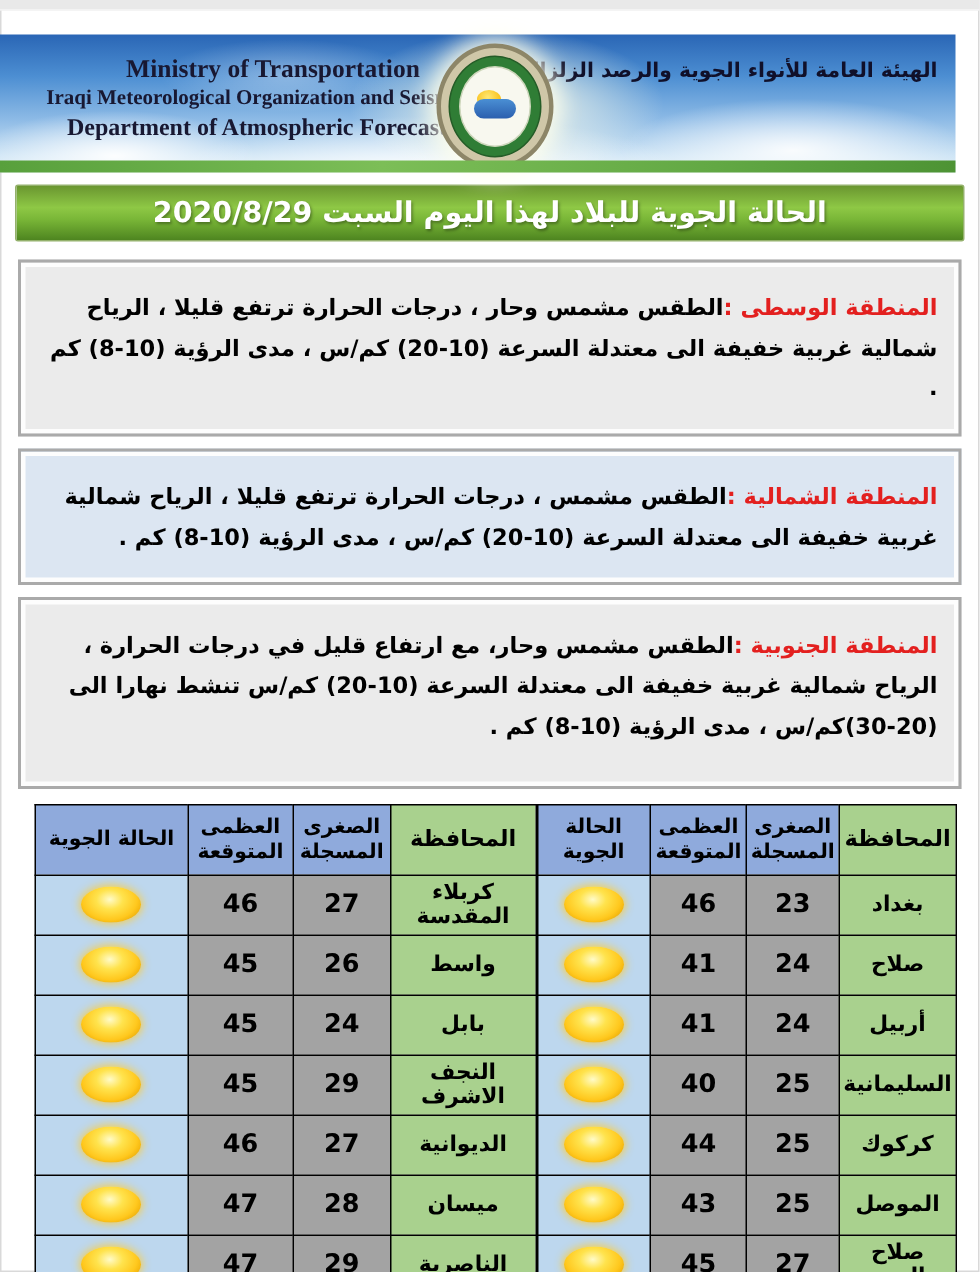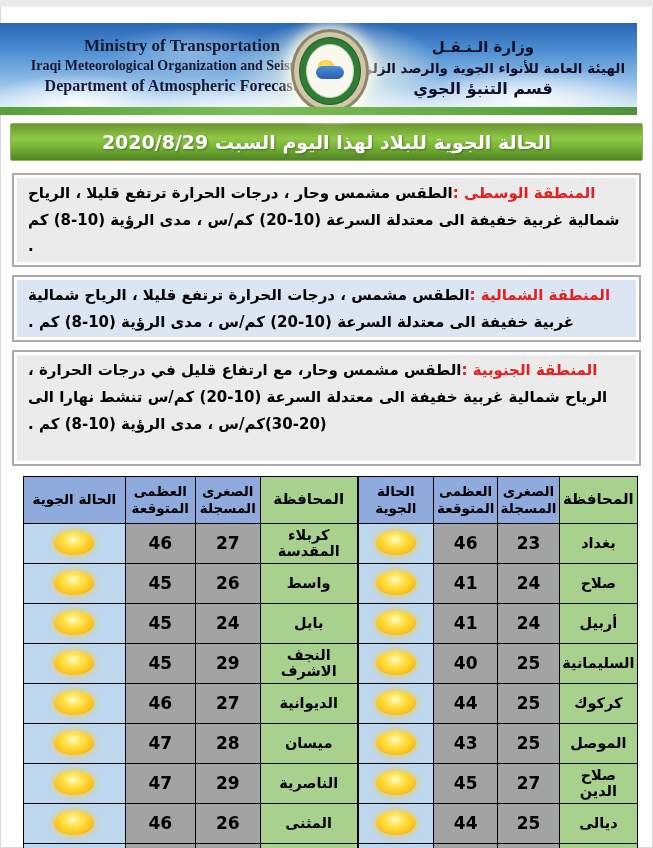--- a/index.html
+++ b/index.html
@@ -55,21 +55,21 @@
   .title-bar{
     margin:8px 10px 12px;height:36px;line-height:36px;text-align:center;direction:rtl;
     color:#fff;font-weight:bold;font-size:19px;
     background:linear-gradient(180deg,#6a9630 0%,#8ec845 40%,#79b637 62%,#4e8520 100%);
     border:1px solid #94b16c;border-radius:2px;text-shadow:1px 1px 2px rgba(0,0,0,.35);
   }
 
   
   .fbox{
     margin:8px 12px;border:2px solid #aaaaaa;box-shadow:inset 0 0 0 3px #fdfdfd;
-    padding:5px 14px;direction:rtl;text-align:left;
+    padding:17px 14px;direction:rtl;text-align:right;
     font-size:15px;font-weight:bold;line-height:1.78;color:#000;
   }
   .fbox.gray{background:#ebebeb;}
   .fbox.blue{background:#dce6f2;}
   .fbox.tall{padding-bottom:26px;}
   .region-label{color:#e3201f;}
 
   
   .tables{display:flex;margin:10px 15px 0 23px;}
   table.wx{border-collapse:collapse;direction:rtl;table-layout:fixed;}
@@ -94,23 +94,21 @@
 
 <div class="top-strip"></div>
 
 <div class="sky">
   <div class="en-block">
     <div class="en-line1">Ministry of Transportation</div>
     <div class="en-line2">Iraqi Meteorological Organization and Seismology</div>
     <div class="en-line3">Department of Atmospheric Forecasting</div>
   </div>
   <div class="ar-block">
-    <div class="ar-line1">وزارة الـنـقـل</div>
     <div class="ar-line2">الهيئة العامة للأنواء الجوية والرصد الزلزالي</div>
-    <div class="ar-line3">قسم التنبؤ الجوي</div>
   </div>
   <div class="seal">
     <div class="seal-green"></div>
     <div class="seal-white"></div>
     <div class="seal-sun"></div>
     <div class="seal-cloud"></div>
   </div>
   <div class="grass"></div>
 </div>
 

